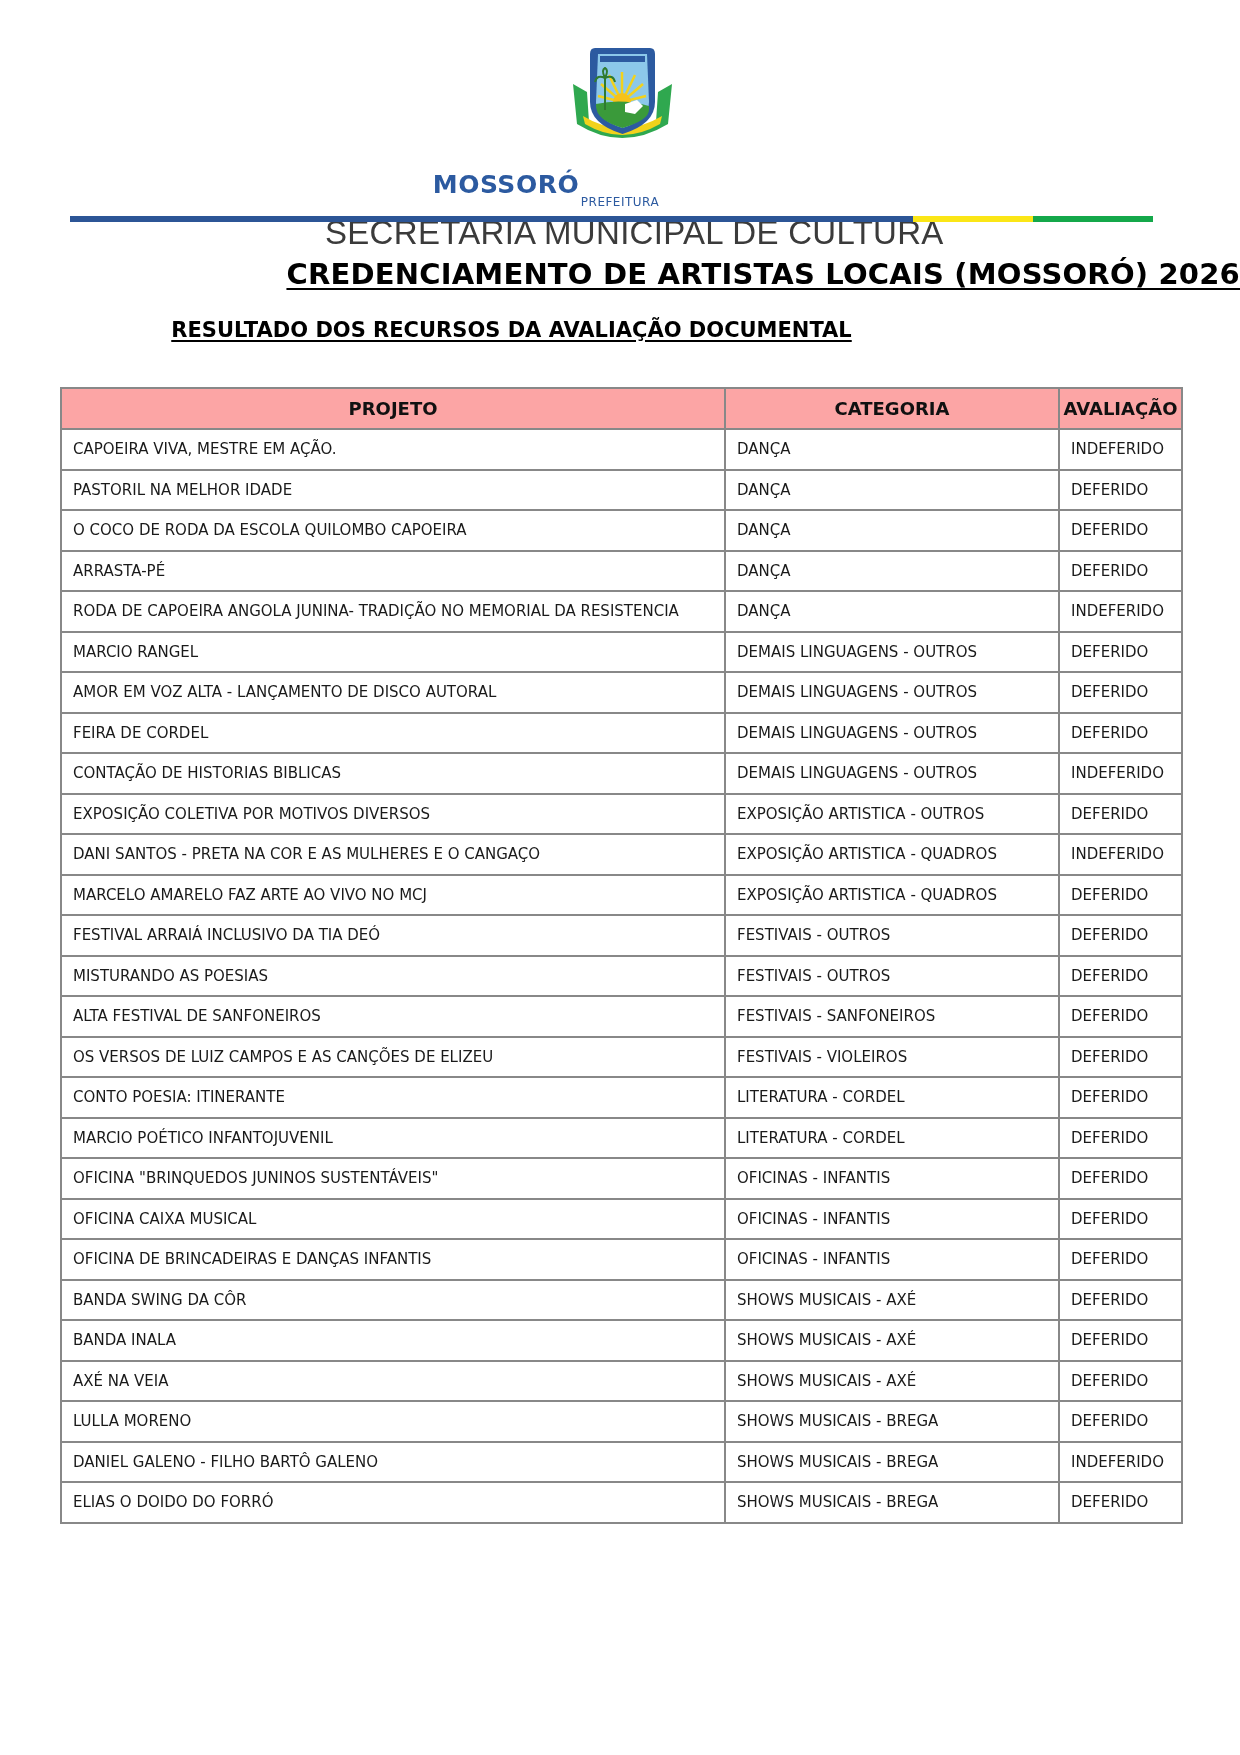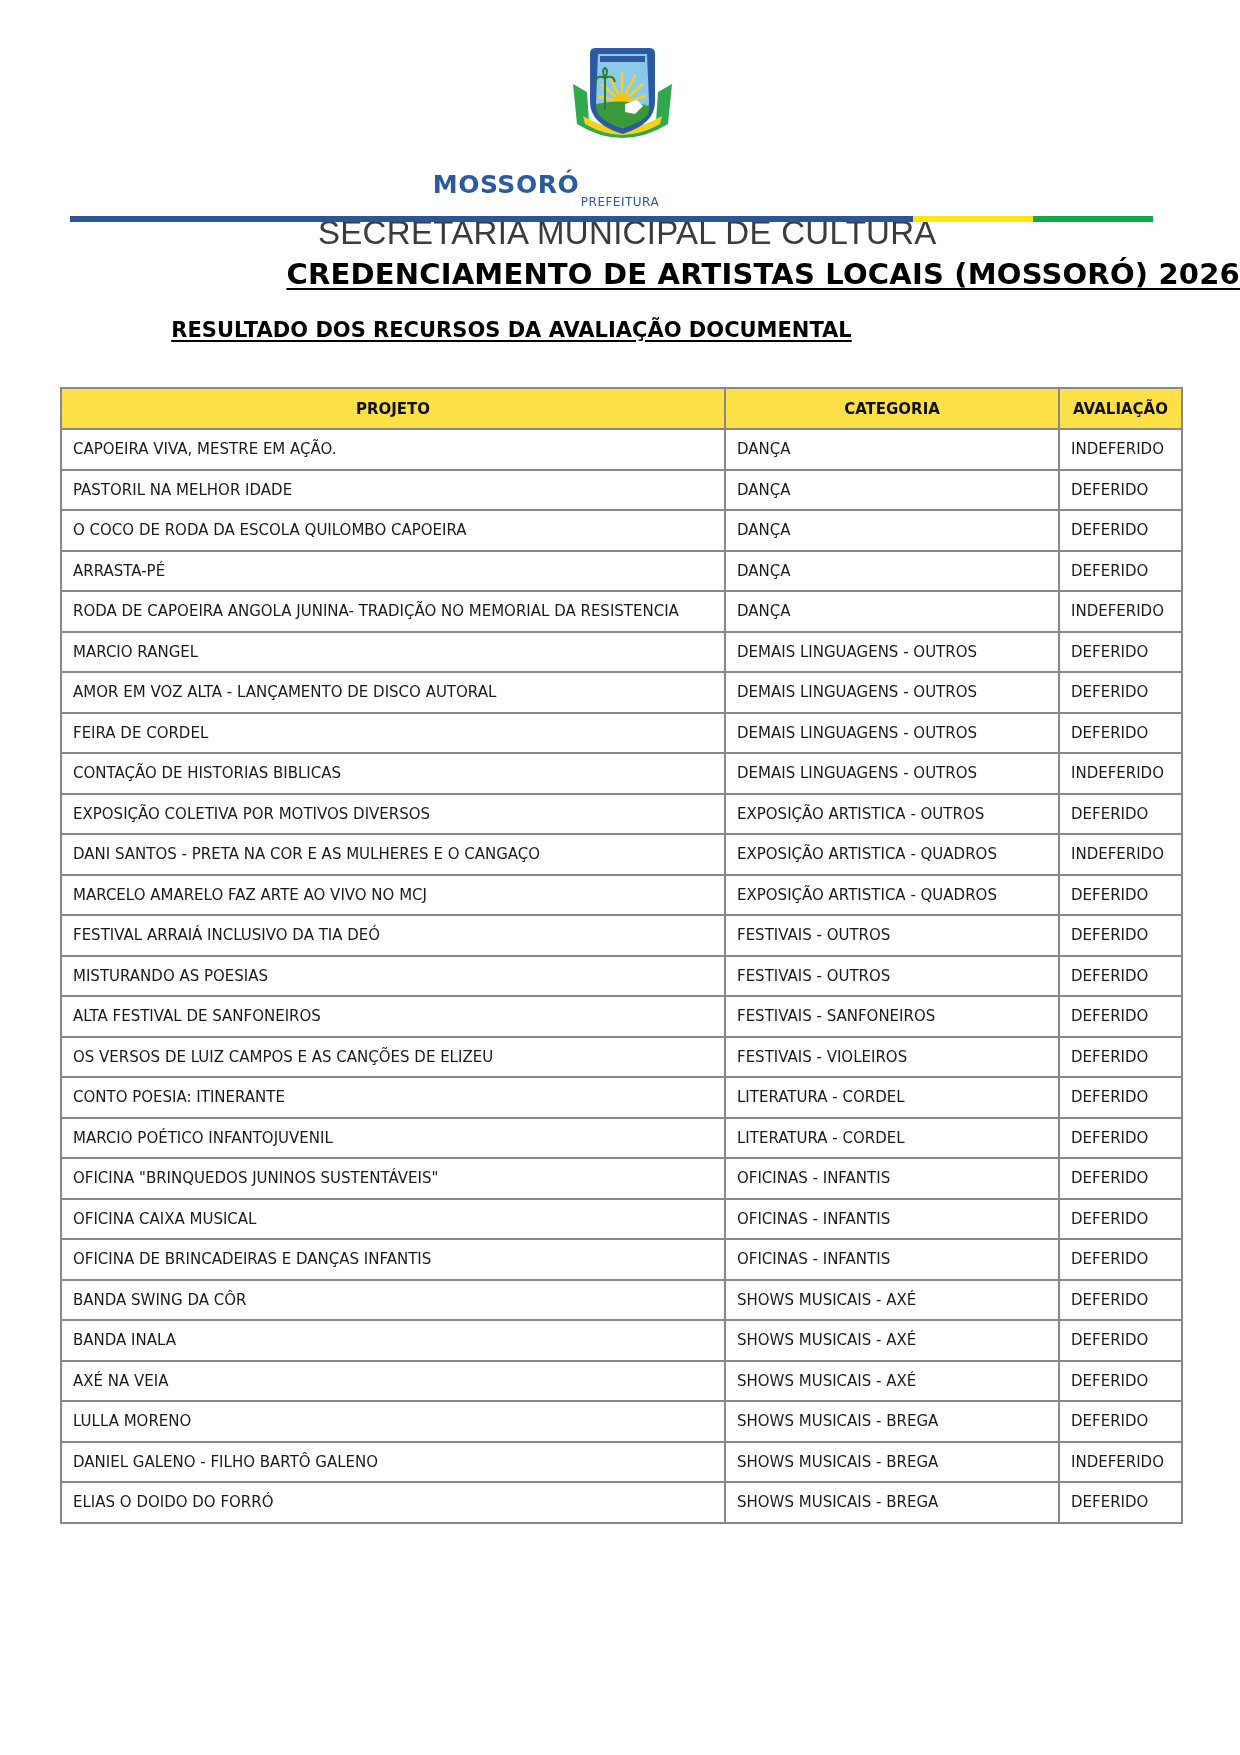--- a/index.html
+++ b/index.html
@@ -8,21 +8,21 @@
 
   
   .logo-wrap { position: absolute; left: 0; top: 40px; width: 1240px; height: 190px; }
   .crest { position: absolute; left: 565px; top: 4px; width: 115px; height: 100px; }
   .brand-name { position: absolute; left: 4px; width: 1004px; top: 132px; text-align: center;
                 font-family: "DejaVu Sans", sans-serif; font-weight: bold; font-size: 25px;
                 color: #2c5aa0; letter-spacing: 0.5px; line-height: 1; }
   .brand-sub { position: absolute; left: 0; width: 1240px; top: 156px; text-align: center;
                font-family: "DejaVu Sans", sans-serif; font-size: 12px; color: #2c5aa0;
                letter-spacing: 0.5px; line-height: 1; }
-  .secretaria { position: absolute; left: 318px; top: 176px; font-family: "Liberation Sans", sans-serif;
+  .secretaria { position: absolute; left: 325px; top: 176px; font-family: "Liberation Sans", sans-serif;
                 font-size: 33px; color: #3b3b3b; letter-spacing: 0.3px; line-height: 1; white-space: nowrap; }
   .stripe { position: absolute; top: 216px; height: 6px; }
   .stripe.blue { left: 70px; width: 843px; background: #2c5596; }
   .stripe.yellow { left: 913px; width: 120px; background: #fbe616; }
   .stripe.green { left: 1033px; width: 120px; background: #14a84a; }
 
   
   .title { position: absolute; left: 0; width: 1240px; top: 257px; text-align: right;
            font-family: "DejaVu Sans", sans-serif; font-weight: bold; font-size: 29px;
            text-decoration: underline; text-underline-offset: 4px; color: #000; letter-spacing: 0.2px; }
@@ -33,22 +33,22 @@
   
   table.results { position: absolute; left: 60px; top: 387px; width: 1121px;
                   border-collapse: collapse; table-layout: fixed;
                   font-family: "DejaVu Sans", sans-serif; font-size: 15px; }
   table.results col.c1 { width: 664px; }
   table.results col.c2 { width: 334px; }
   table.results col.c3 { width: 123px; }
   table.results th, table.results td { border: 2px solid #888888; height: 38.5px; padding: 0 0 0 11px;
                                        text-align: left; vertical-align: middle; white-space: nowrap;
                                        overflow: hidden; color: #1a1a1a; }
-  table.results th { background: #fde047; font-weight: bold; text-align: center; padding: 0;
-                     font-size: 15px; color: #111; height: 39px; }
+  table.results th { background: #fca5a5; font-weight: bold; text-align: center; padding: 0;
+                     font-size: 18px; color: #111; height: 39px; }
   table.results th.c3 { text-align: center; }
 </style>
 </head>
 <body>
 
 <div class="logo-wrap">
   <svg class="crest" viewBox="0 0 115 100">
 
     <path d="M8 40 L22 48 L24 78 Q57 100 91 78 L93 48 L107 40 L103 80 Q57 108 12 80 Z" fill="#2fa84f"></path>
 

